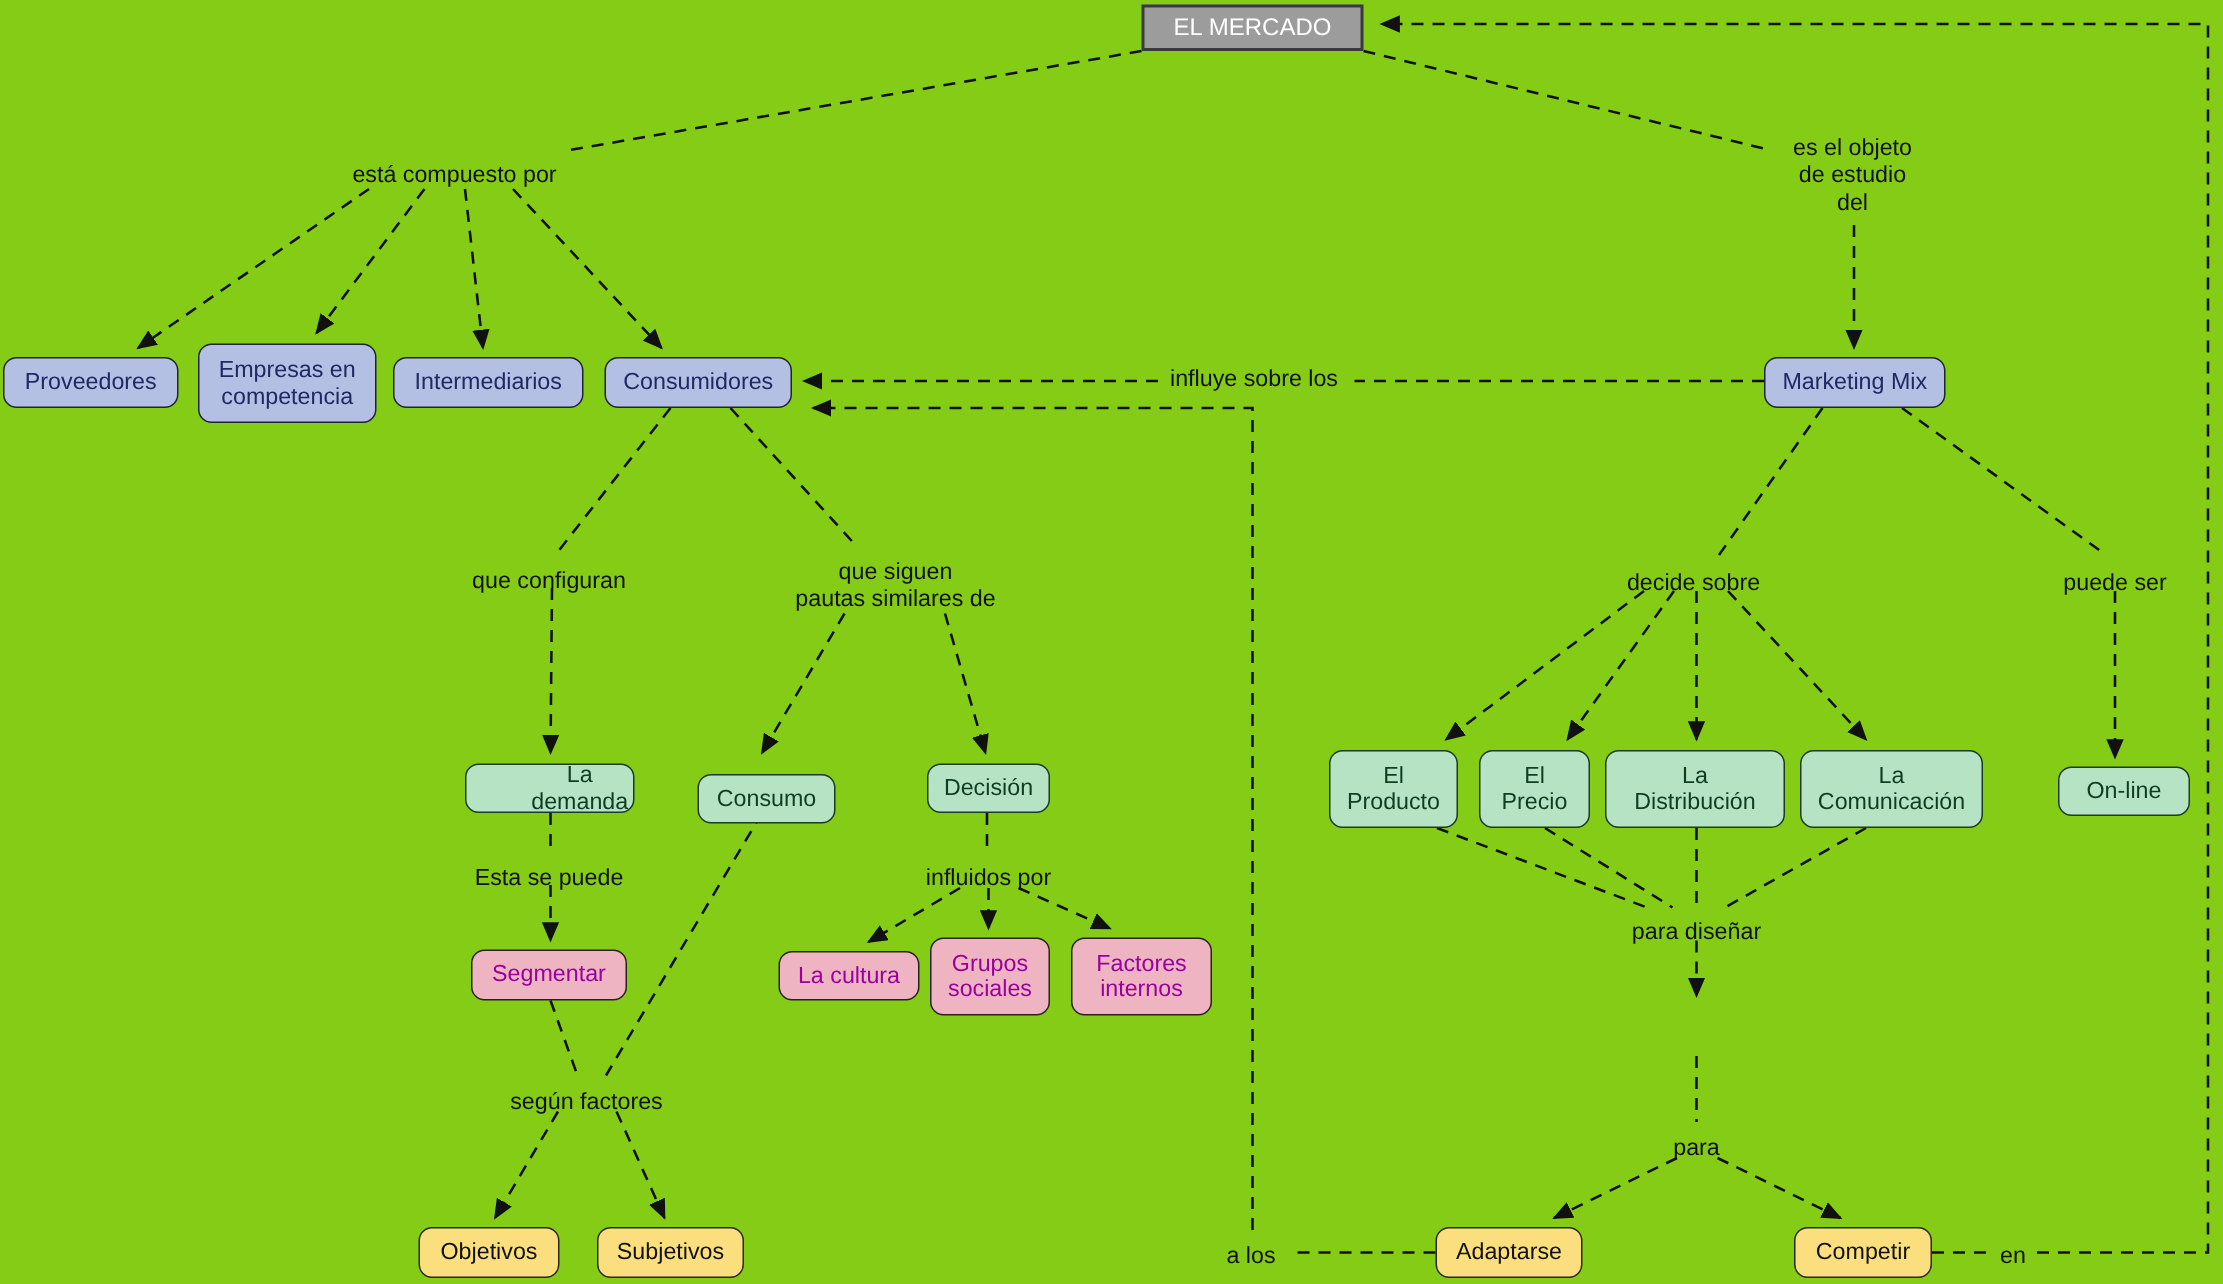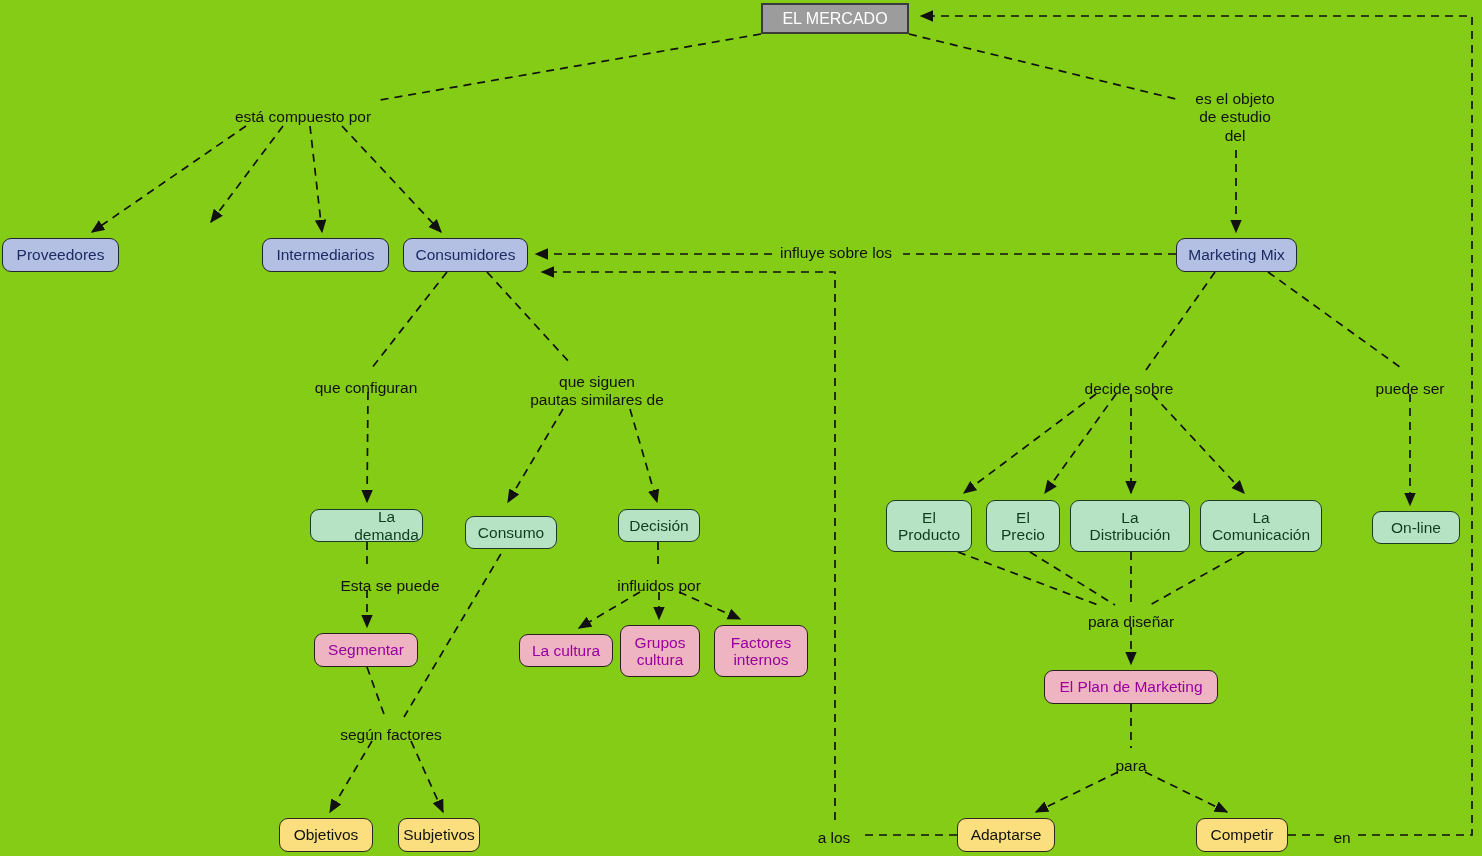--- a/index.html
+++ b/index.html
@@ -142,58 +142,59 @@
       <path d="M 957,835 L 862,835"></path>
       <path d="M 835,820 L 835,272 L 542,272" marker-end="url(#ah)"></path>
 
       <path d="M 1288,835 L 1327,835"></path>
       <path d="M 1358,835 L 1472,835 L 1472,16 L 921,16" marker-end="url(#ah)"></path>
     </g>
   </svg>
 
   <div class="node root" style="left: 761px; top: 3px; width: 148px; height: 31px;">EL MERCADO</div>
   <div class="node blue" style="left: 2px; top: 238px; width: 117px; height: 34px;">Proveedores</div>
+  <div class="node blue" style="left: 132px; top: 229px; width: 119px; height: 53px;">Empresas en
+competencia</div>
   <div class="node blue" style="left: 262px; top: 238px; width: 127px; height: 34px;">Intermediarios</div>
   <div class="node blue" style="left: 403px; top: 238px; width: 125px; height: 34px;">Consumidores</div>
   <div class="node blue" style="left: 1176px; top: 238px; width: 121px; height: 34px;">Marketing Mix</div>
   <div class="node green" style="left: 310px; top: 509px; width: 113px; height: 33px; padding-left: 40px;">La demanda</div>
   <div class="node green" style="left: 465px; top: 516px; width: 92px; height: 33px;">Consumo</div>
   <div class="node green" style="left: 618px; top: 509px; width: 82px; height: 33px;">Decisión</div>
   <div class="node green" style="left: 886px; top: 500px; width: 86px; height: 52px;">El
 Producto</div>
   <div class="node green" style="left: 986px; top: 500px; width: 74px; height: 52px;">El
 Precio</div>
   <div class="node green" style="left: 1070px; top: 500px; width: 120px; height: 52px;">La
 Distribución</div>
   <div class="node green" style="left: 1200px; top: 500px; width: 122px; height: 52px;">La
 Comunicación</div>
   <div class="node green" style="left: 1372px; top: 511px; width: 88px; height: 33px;">On-line</div>
   <div class="node pink" style="left: 314px; top: 633px; width: 104px; height: 34px;">Segmentar</div>
   <div class="node pink" style="left: 519px; top: 634px; width: 94px; height: 33px;">La cultura</div>
   <div class="node pink" style="left: 620px; top: 625px; width: 80px; height: 52px;">Grupos
-cultura</div>
+sociales</div>
   <div class="node pink" style="left: 714px; top: 625px; width: 94px; height: 52px;">Factores
 internos</div>
-  <div class="node pink" style="left: 1044px; top: 670px; width: 174px; height: 34px;">El Plan de Marketing</div>
   <div class="node yellow" style="left: 279px; top: 818px; width: 94px; height: 34px;">Objetivos</div>
-  <div class="node yellow" style="left: 398px; top: 818px; width: 82px; height: 34px;">Subjetivos</div>
+  <div class="node yellow" style="left: 398px; top: 818px; width: 98px; height: 34px;">Subjetivos</div>
   <div class="node yellow" style="left: 957px; top: 818px; width: 98px; height: 34px;">Adaptarse</div>
   <div class="node yellow" style="left: 1196px; top: 818px; width: 92px; height: 34px;">Competir</div>
 
   <div class="edge-label" style="left: 303px; top: 108px;">está compuesto por</div>
   <div class="edge-label" style="left: 1235px; top: 90px;">es el objeto
 de estudio
 del</div>
   <div class="edge-label" style="left: 836px; top: 244px;">influye sobre los</div>
   <div class="edge-label" style="left: 366px; top: 379px;">que configuran</div>
   <div class="edge-label" style="left: 597px; top: 373px;">que siguen
 pautas similares de</div>
   <div class="edge-label" style="left: 1129px; top: 380px;">decide sobre</div>
   <div class="edge-label" style="left: 1410px; top: 380px;">puede ser</div>
-  <div class="edge-label" style="left: 366px; top: 577px; margin-left: 24px;">Esta se puede</div>
+  <div class="edge-label" style="left: 366px; top: 577px;">Esta se puede</div>
   <div class="edge-label" style="left: 659px; top: 577px;">influidos por</div>
   <div class="edge-label" style="left: 1131px; top: 613px;">para diseñar</div>
   <div class="edge-label" style="left: 391px; top: 726px;">según factores</div>
   <div class="edge-label" style="left: 1131px; top: 757px;">para</div>
   <div class="edge-label" style="left: 834px; top: 829px;">a los</div>
   <div class="edge-label" style="left: 1342px; top: 829px;">en</div>
 
 </div>
 
 </body></html>

